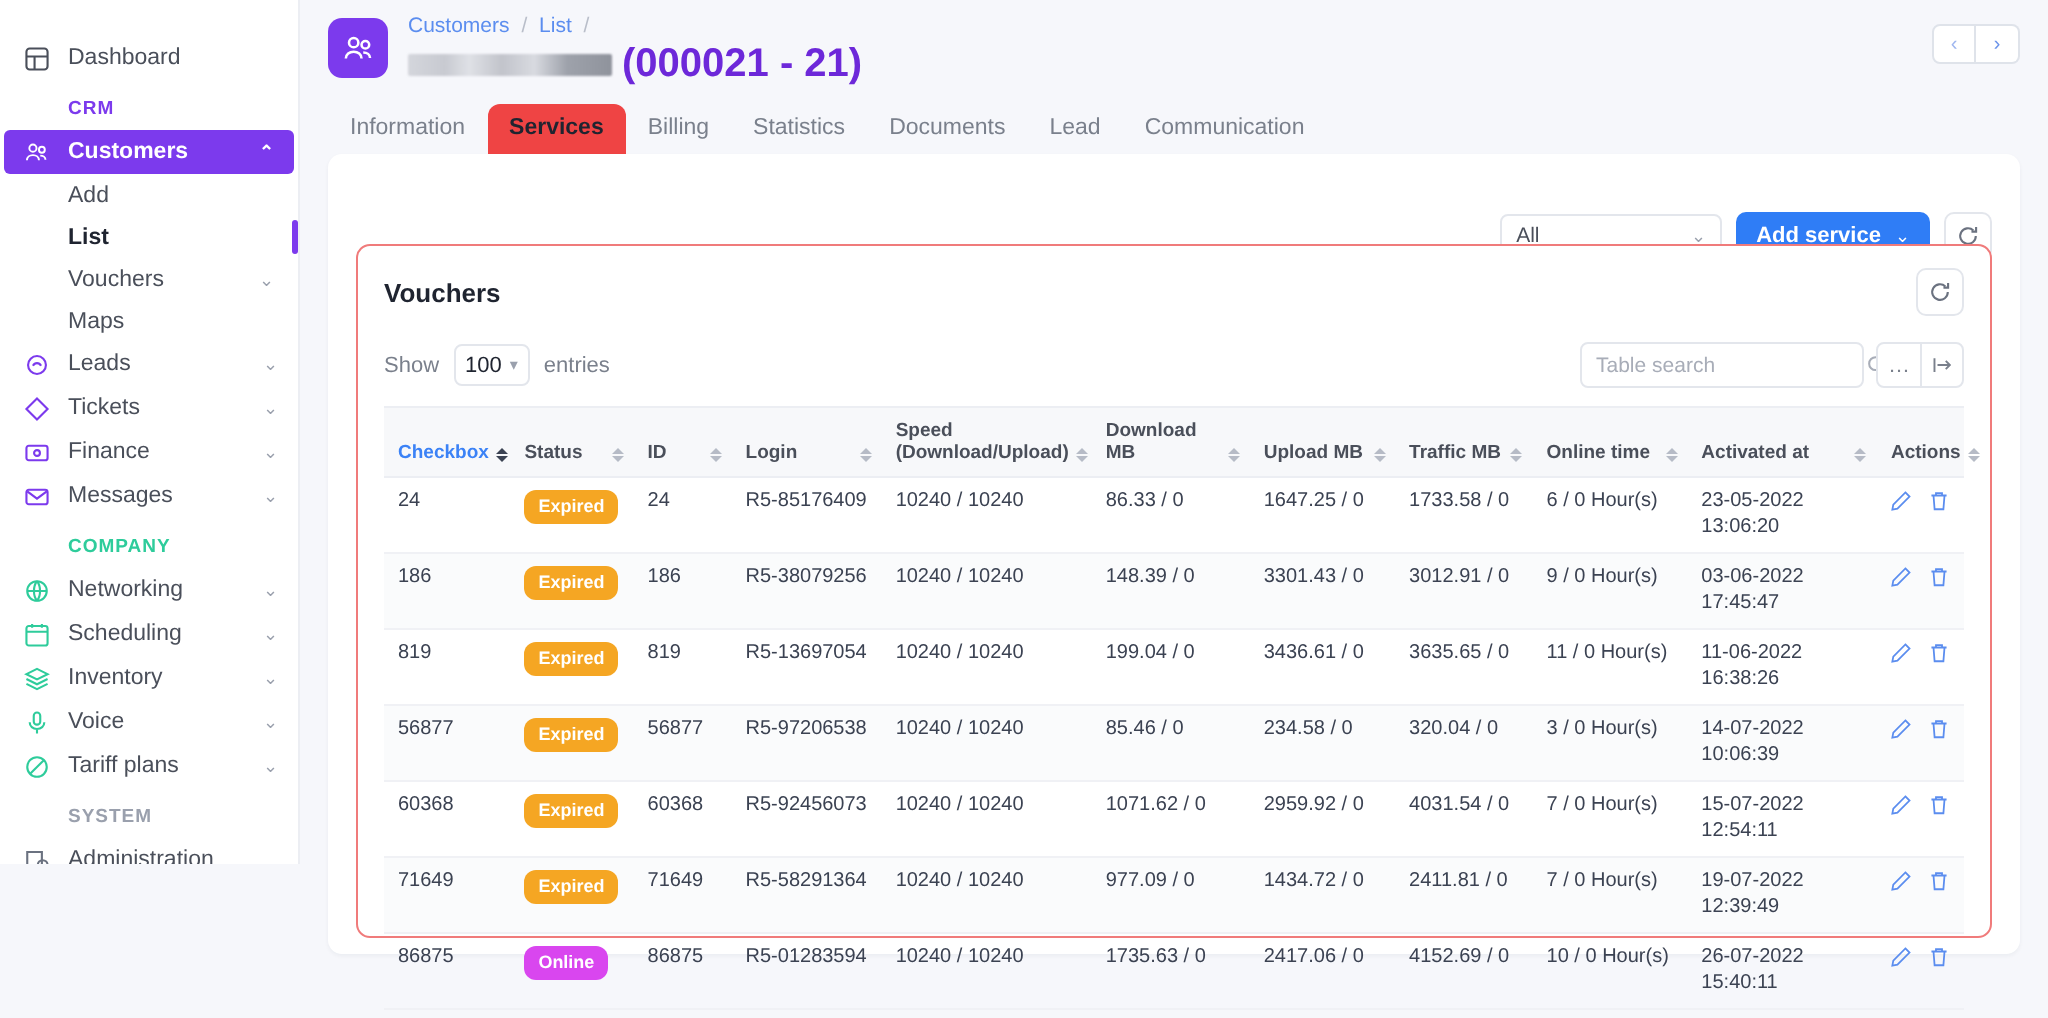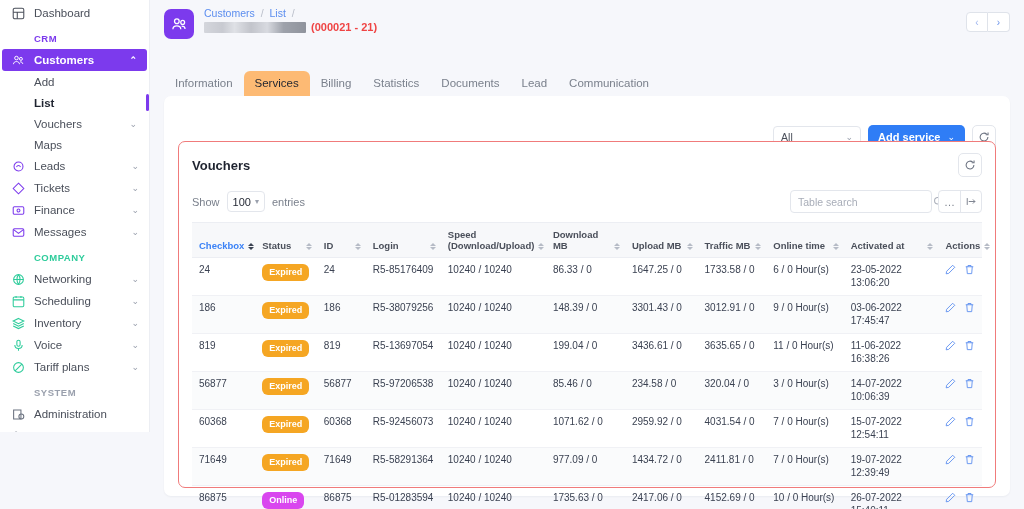--- a/index.html
+++ b/index.html
@@ -7,21 +7,21 @@
     width: 1024px; height: 509px;
     font-family: "Liberation Sans", sans-serif;
     background: #f6f7fb; overflow: hidden;
   }
   .app { display: flex; width: 1024px; height: 509px; }
 
   
   .sidebar {
     width: 150px; min-width: 150px; height: 432px;
     background: #ffffff; border-right: 1px solid #eceef3;
-    padding-top: 2px; overflow: hidden; position: relative;
+    padding-top: 18px; overflow: hidden; position: relative;
   }
   .nav-item {
     display: flex; align-items: center; gap: 9px;
     height: 22px; padding: 0 10px 0 11px;
     font-size: 11.5px; color: #4a4f5a; cursor: pointer;
     position: relative;
   }
   .nav-item .ico { width: 14px; height: 14px; display: flex; align-items: center; justify-content: center; flex: 0 0 14px; }
   .nav-item .lbl { flex: 1; white-space: nowrap; }
   .nav-item .chev { font-size: 9px; color: #9aa0ad; }
@@ -61,47 +61,47 @@
   .crumbs { font-size: 10.5px; color: #9aa0ad; line-height: 14px; }
   .crumbs a { color: #5b8def; text-decoration: none; cursor: pointer; }
   .crumbs .sep { margin: 0 3px; color: #b9bec9; }
   .title-row { display: flex; align-items: center; gap: 5px; margin-top: 1px; }
   .redacted {
     display: inline-block; width: 102px; height: 11px; border-radius: 1px;
     background: linear-gradient(90deg,#d4d6dc 0%,#c8cad1 18%,#dfe1e6 30%,
       #c2c4cb 46%,#d8dae0 62%,#9ea2ab 78%,#8f939c 100%);
     filter: blur(0.6px);
   }
-  .cust-id { font-size: 11px; font-weight: bold; color: #ef4444; white-space: nowrap; }
+  .cust-id { font-size: 20px; font-weight: bold; color: #6d28d9; white-space: nowrap; }
   .topnav-btns { margin-left: auto; display: flex; margin-top: 6px; }
   .nav-arrow {
     width: 22px; height: 20px; border: 1px solid #dfe3ea; background: #fff;
     display: flex; align-items: center; justify-content: center;
     font-size: 10px; color: #9fb6ef; cursor: pointer;
   }
   .nav-arrow:first-child { border-radius: 4px 0 0 4px; }
   .nav-arrow:last-child { border-radius: 0 4px 4px 0; border-left: none; color: #6b93ea; }
 
   .tabs { display: flex; align-items: flex-end; padding: 8px 0 0 14px; gap: 0; }
   .tab {
     font-size: 11.5px; color: #7a808c; padding: 6px 11px 7px 11px;
     cursor: pointer; white-space: nowrap; border-radius: 6px 6px 0 0;
   }
-  .tab.active { background: #fdba74; color: #1f2430; font-weight: normal; margin-top: 24px; }
+  .tab.active { background: #ef4444; color: #1f2430; font-weight: bold; }
 
   .panel {
     background: #fff; border-radius: 7px; margin: 0 14px;
     height: 400px; position: relative;
     box-shadow: 0 1px 2px rgba(25,30,50,.05);
   }
 
   .panel-toolbar { display: flex; align-items: center; justify-content: flex-end; gap: 7px; padding: 10px 14px 0 14px; }
   .view-lbl { font-size: 12px; color: #6b7280; margin-top: 48px; }
   .select-box {
-    width: 88px; height: 23px; border: 1px solid #e3e6ec; border-radius: 4px;
+    width: 111px; height: 23px; border: 1px solid #e3e6ec; border-radius: 4px;
     background: #fff; display: flex; align-items: center; padding: 0 7px;
     font-size: 10.5px; color: #4a4f5a; cursor: pointer;
   }
   .select-box .chev { margin-left: auto; font-size: 9px; color: #9aa0ad; }
   .btn-primary {
     height: 24px; background: #2f7df6; color: #fff; border-radius: 5px;
     display: flex; align-items: center; gap: 7px; padding: 0 10px;
     font-size: 11px; font-weight: bold; cursor: pointer;
   }
   .btn-primary .chev { font-size: 9px; font-weight: normal; }

